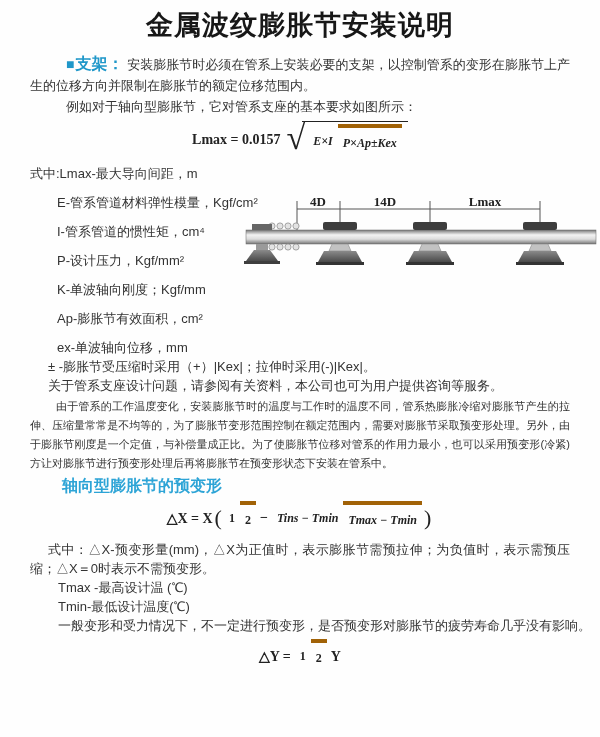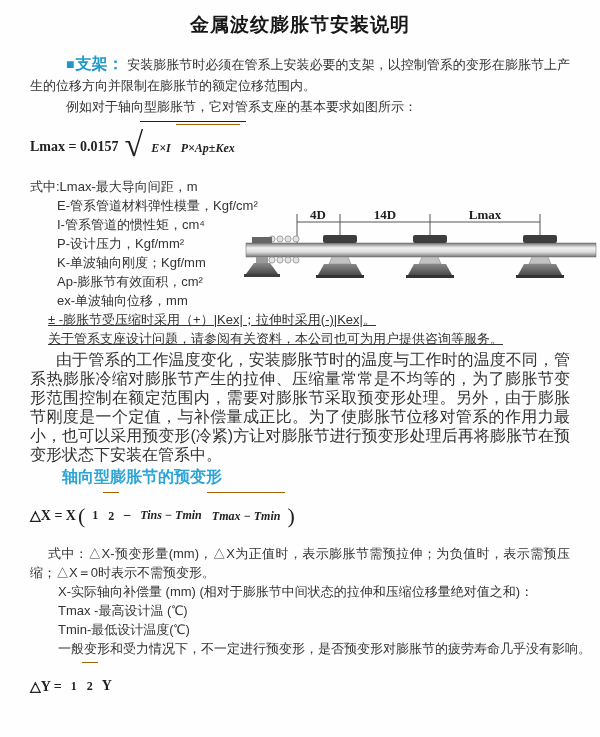--- a/index.html
+++ b/index.html
@@ -5,62 +5,62 @@
   * { box-sizing: border-box; }
   html,body { margin:0; padding:0; }
   body {
     width:600px; height:737px; overflow:hidden;
     background:#fefefe; color:#333;
     font-family:"Liberation Sans", sans-serif;
   }
   .page { padding:0 30px; }
 
   .doc-title {
-    text-align:center; font-size:19px; font-weight:bold; color:#171717;
+    text-align:center; font-size:27px; font-weight:bold; color:#171717;
     margin:12px 0 0; line-height:26px; letter-spacing:1px;
   }
 
   .para {
     font-size:13px; line-height:21px; text-align:justify;
     margin:15px 0 0; text-indent:36px;
   }
   .para.no-top { margin-top:0; }
   .label-blue { color:#1f97c9; font-weight:bold; font-size:16px; }
   .bullet-sq { color:#1f97c9; font-size:14px; margin-right:1px; }
 
   
-  .formula-row { display:flex; align-items:center; margin:4px 0; }
+  .formula-row { display:flex; justify-content:center; align-items:center; margin:4px 0; }
   .formula {
     font-family:"Liberation Serif", serif; font-weight:bold; font-size:14px;
     color:#222; display:flex; align-items:center;
   }
   .sqrt { display:flex; align-items:center; }
   .sqrt-sym { font-size:34px; font-weight:400; line-height:0.85; margin:0 -3px 3px 6px; }
   .radicand { border-top:1.6px solid #222; padding:2px 6px 0; }
   .frac { display:inline-flex; flex-direction:row; align-items:center;
           font-size:12px; font-style:italic; line-height:1.3; }
   .frac .num { padding:0 5px; }
-  .frac .den { border-top:1px solid #a16207; padding:16px 5px; }
+  .frac .den { border-top:4px solid #a16207; padding:8px 5px; }
   .frac.upright { font-style:normal; }
   .paren { font-size:22px; font-weight:400; margin:0 2px; line-height:1; }
   .fx-gap { margin:0 4px; }
 
   
   .defs { position:relative; margin-top:4px; }
   .def-line { font-size:13px; line-height:19px; white-space:nowrap; }
-  .def-line.ind1 { margin-left:27px; }
-  .def-line.ind2 { margin-left:18px;text-decoration:underline; }
+  .def-line.ind1 { margin-left:27px;margin-top:10px; }
+  .def-line.ind2 { margin-left:18px; }
 
   .diagram { position:absolute; top:29px; right:-28px; width:358px; height:78px; }
 
   .h2 { color:#1f97c9; font-size:17px; font-weight:bold; margin:4px 0 0; line-height:22px; }
   .h3 { color:#2da4d6; font-size:16px; font-weight:bold; margin:2px 0 0; line-height:22px; }
   .h3.ind { margin-left:32px; }
 
-  .para2 { font-size:16px; line-height:19px; text-align:justify; text-indent:26px; margin:2px 0 0; }
+  .para2 { font-size:11px; line-height:19px; text-align:justify; text-indent:26px; margin:2px 0 0; }
   .where { font-size:13px; line-height:19px; text-align:justify; text-indent:18px; margin:2px 0 0; }
   .axial-line { font-size:13px; line-height:19px; margin-left:28px; white-space:nowrap; }
 </style>
 </head>
 <body>
 
 <div class="page">
 
   <h1 class="doc-title">金属波纹膨胀节安装说明</h1>
 
@@ -179,21 +179,20 @@
       <span class="fx-gap">−</span>
       <span class="frac">
         <span class="num">Tins − Tmin</span>
         <span class="den">Tmax − Tmin</span>
       </span>
       <span class="paren">)</span>
     </span>
   </div>
 
   <p class="where">式中：△X-预变形量(mm)，△X为正值时，表示膨胀节需预拉伸；为负值时，表示需预压缩；△X＝0时表示不需预变形。</p>
-  <div class="axial-line">X-实际轴向补偿量 (mm) (相对于膨胀节中间状态的拉伸和压缩位移量绝对值之和)：</div>
   <div class="axial-line">Tmax -最高设计温 (℃)</div>
   <div class="axial-line">Tmin-最低设计温度(℃)</div>
   <div class="axial-line">一般变形和受力情况下，不一定进行预变形，是否预变形对膨胀节的疲劳寿命几乎没有影响。</div>
 
 
   <div class="formula-row">
     <span class="formula">
       <span>△Y =</span>
       <span class="frac upright fx-gap">
         <span class="num">1</span>

